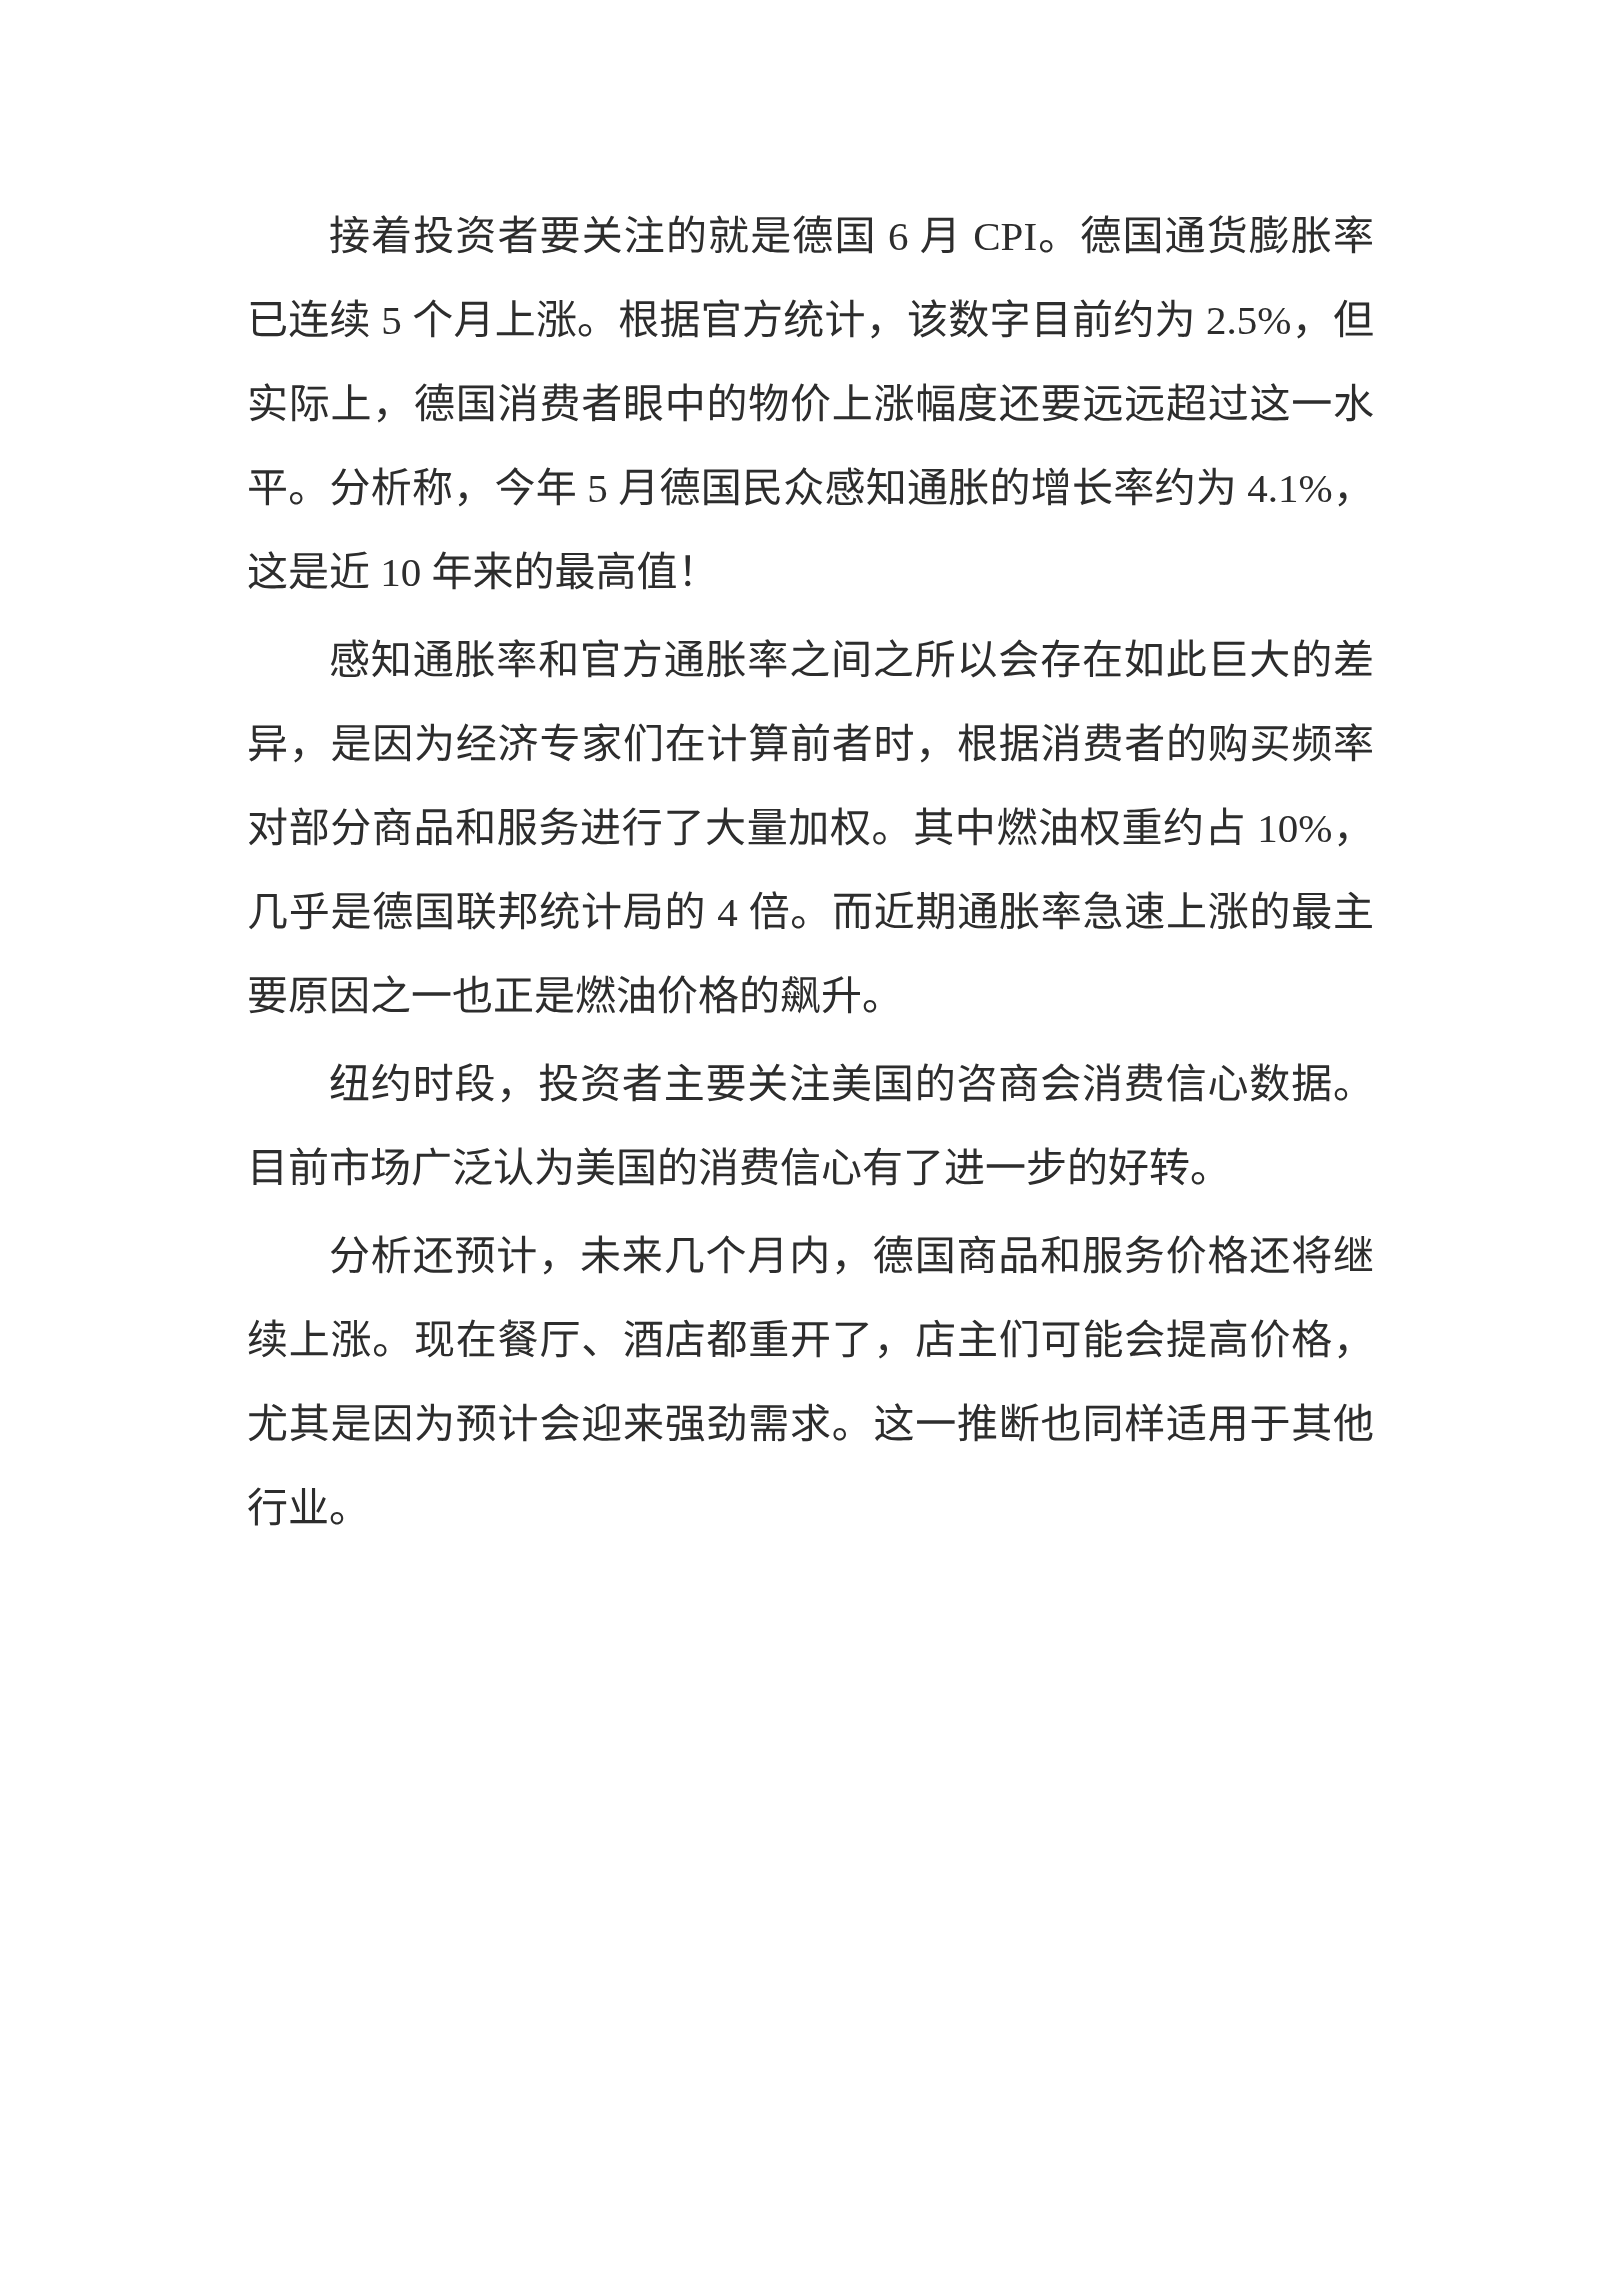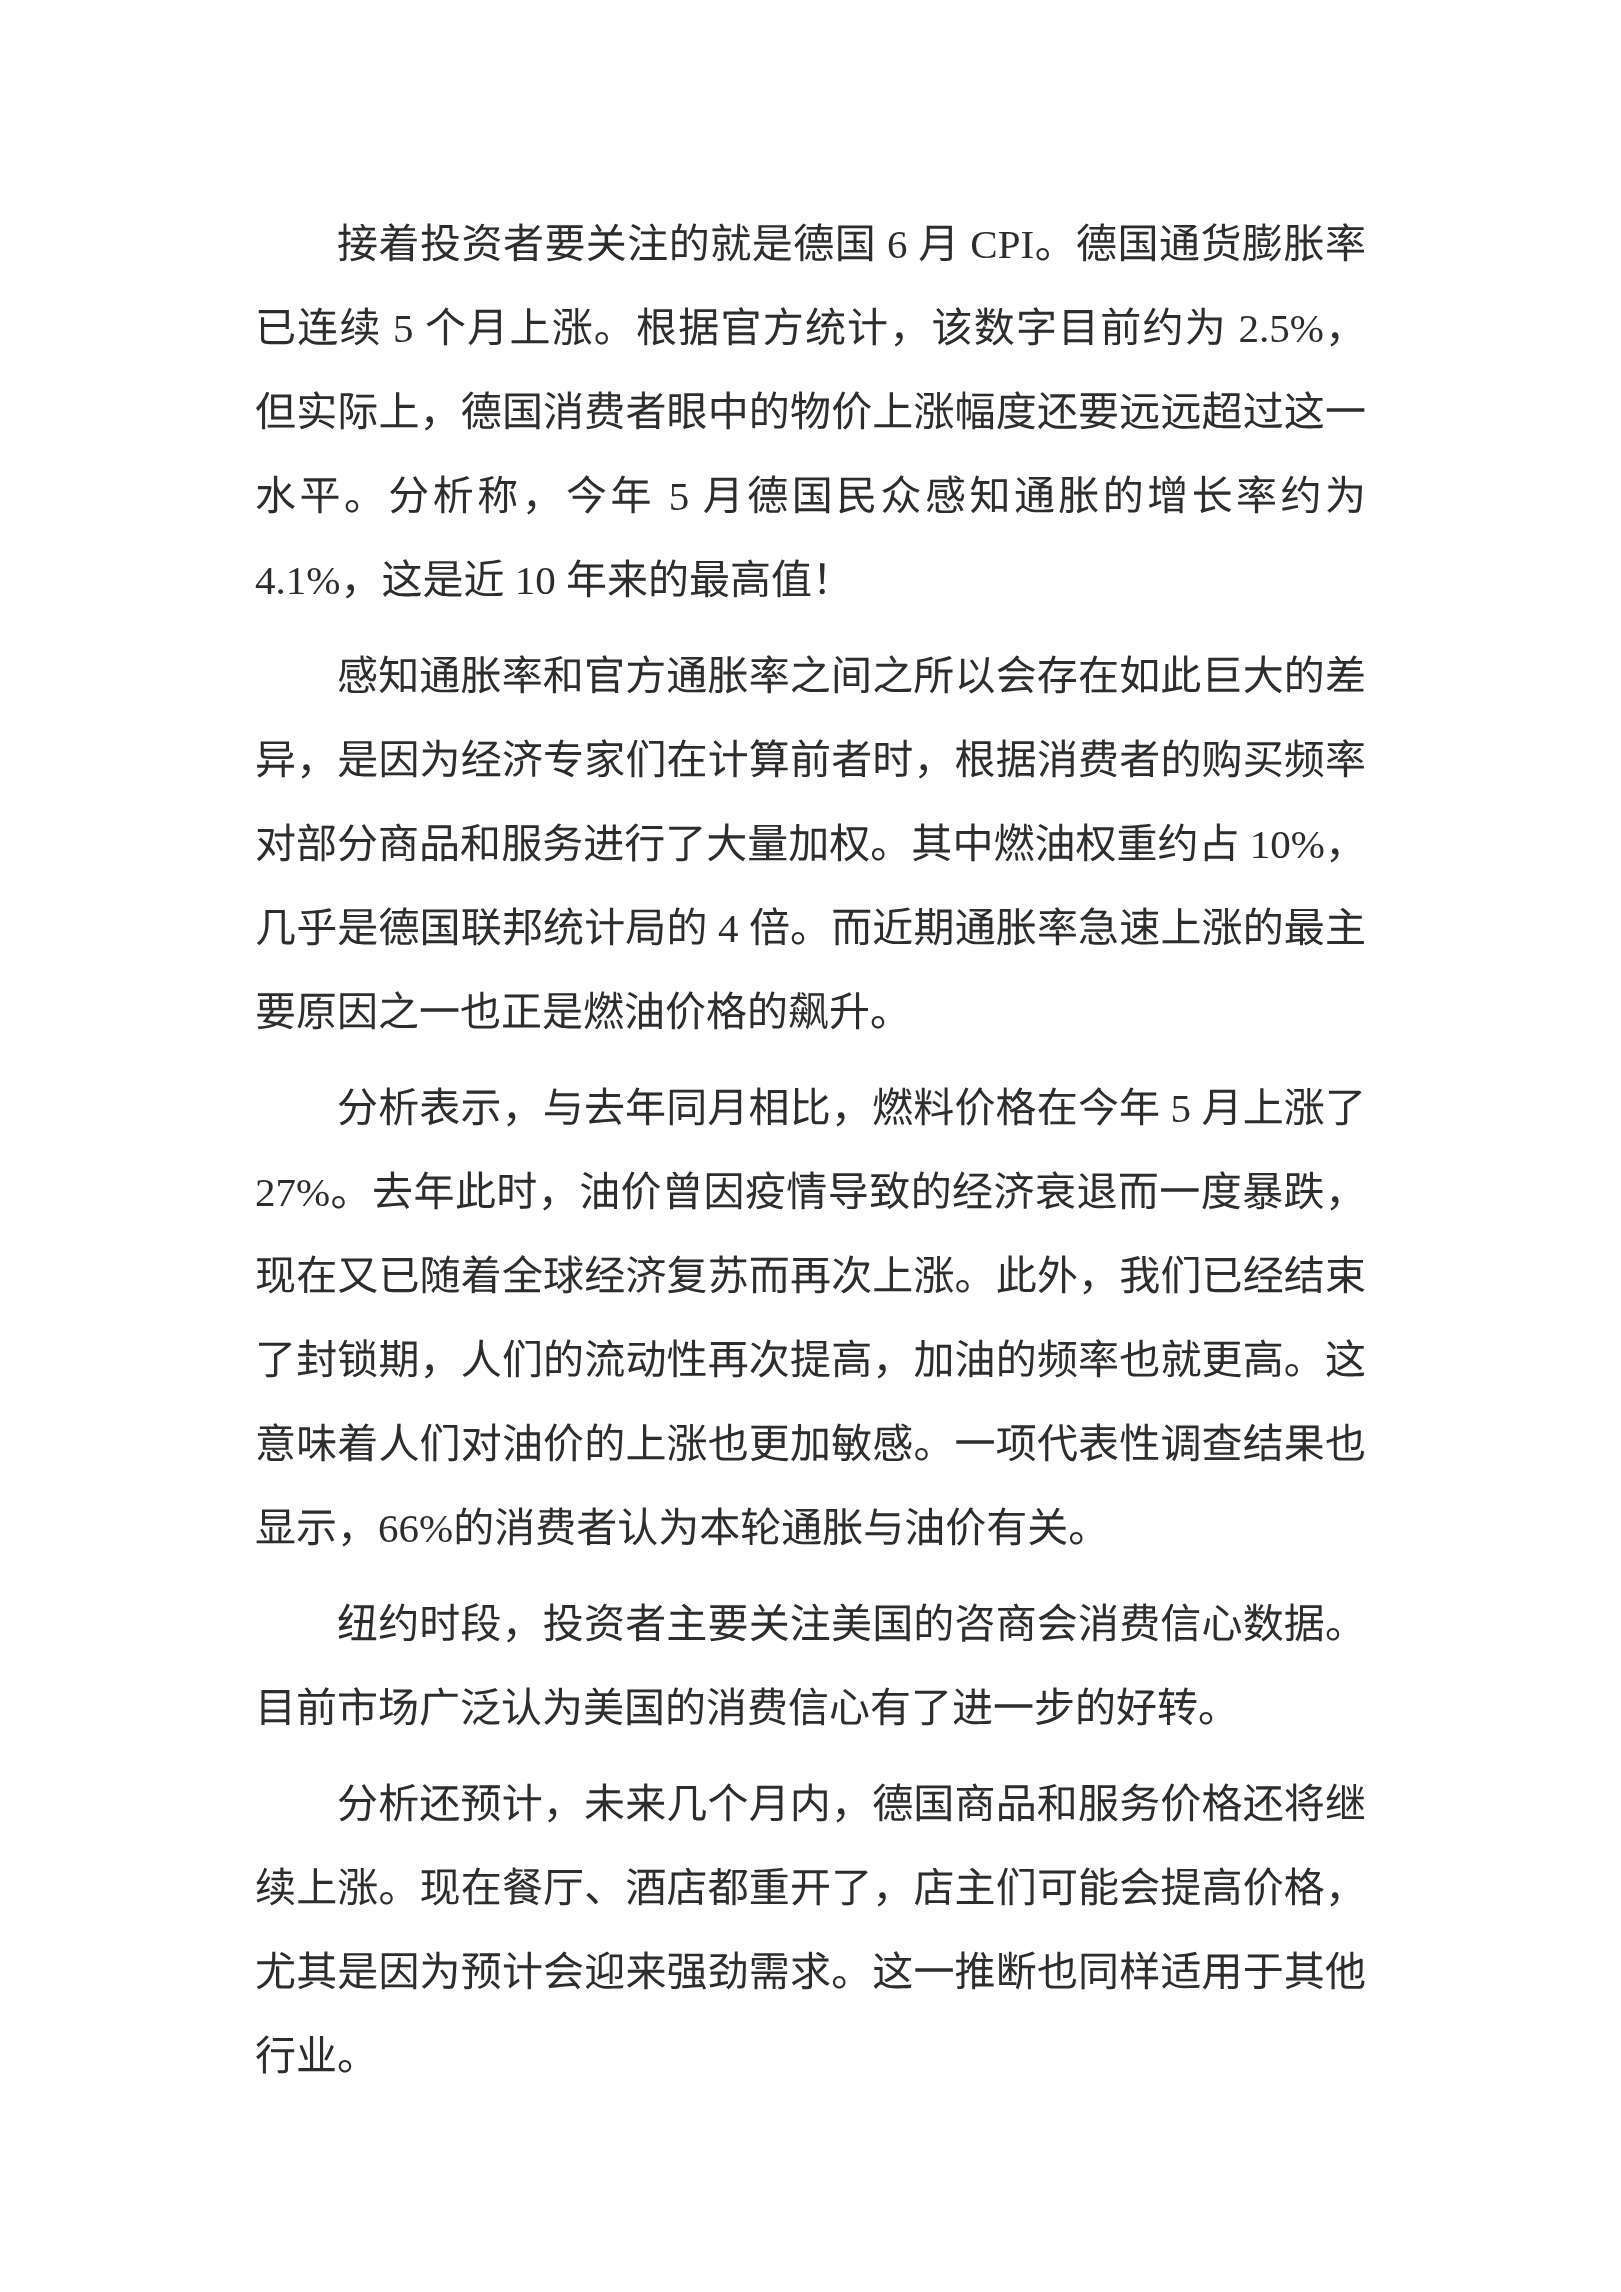--- a/index.html
+++ b/index.html
@@ -24,32 +24,31 @@
     left: 243px;
     top: 190px;
     width: 1135px;
     font-size: 41px;
     line-height: 84px;
     color: #2d2d2d;
     text-align: justify;
     text-justify: inter-character;
   }
   .para {
-    margin: 12px;
+    margin: 4px;
     padding: 0;
     text-indent: 2em;
     word-break: normal;
     overflow-wrap: break-word;
   }
 </style>
 </head>
 <body>
 
 <div class="page">
   <article class="doc-body">
     <p class="para">接着投资者要关注的就是德国 6 月 CPI。德国通货膨胀率已连续 5 个月上涨。根据官方统计，该数字目前约为 2.5%，但实际上，德国消费者眼中的物价上涨幅度还要远远超过这一水平。分析称，今年 5 月德国民众感知通胀的增长率约为 4.1%，这是近 10 年来的最高值！</p>
     <p class="para">感知通胀率和官方通胀率之间之所以会存在如此巨大的差异，是因为经济专家们在计算前者时，根据消费者的购买频率对部分商品和服务进行了大量加权。其中燃油权重约占 10%，几乎是德国联邦统计局的 4 倍。而近期通胀率急速上涨的最主要原因之一也正是燃油价格的飙升。</p>
-    <p class="para">分析表示，与去年同月相比，燃料价格在今年 5 月上涨了 27%。去年此时，油价曾因疫情导致的经济衰退而一度暴跌，现在又已随着全球经济复苏而再次上涨。此外，我们已经结束了封锁期，人们的流动性再次提高，加油的频率也就更高。这意味着人们对油价的上涨也更加敏感。一项代表性调查结果也显示，66%的消费者认为本轮通胀与油价有关。</p>
     <p class="para">纽约时段，投资者主要关注美国的咨商会消费信心数据。目前市场广泛认为美国的消费信心有了进一步的好转。</p>
     <p class="para">分析还预计，未来几个月内，德国商品和服务价格还将继续上涨。现在餐厅、酒店都重开了，店主们可能会提高价格，尤其是因为预计会迎来强劲需求。这一推断也同样适用于其他行业。</p>
   </article>
 </div>
 
 
 </body></html>

